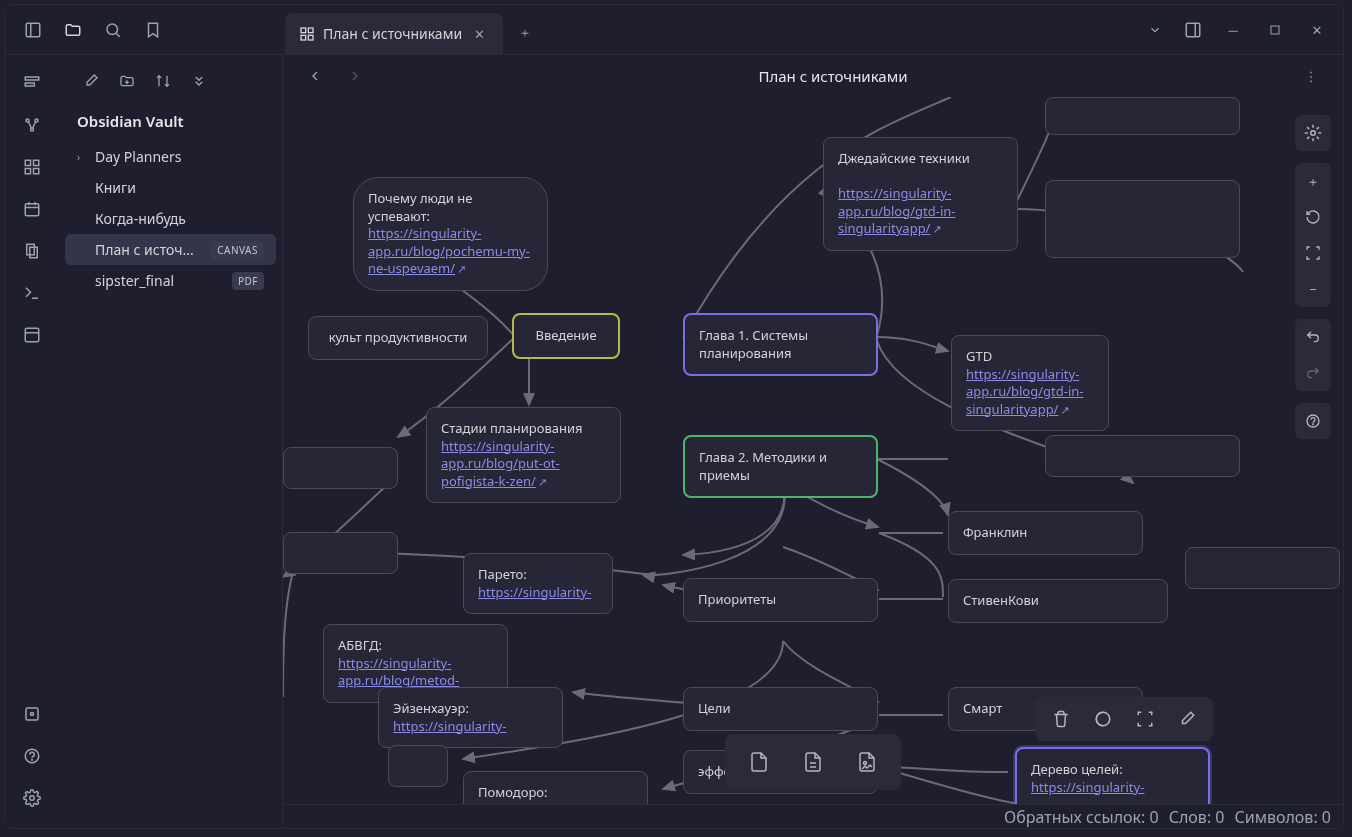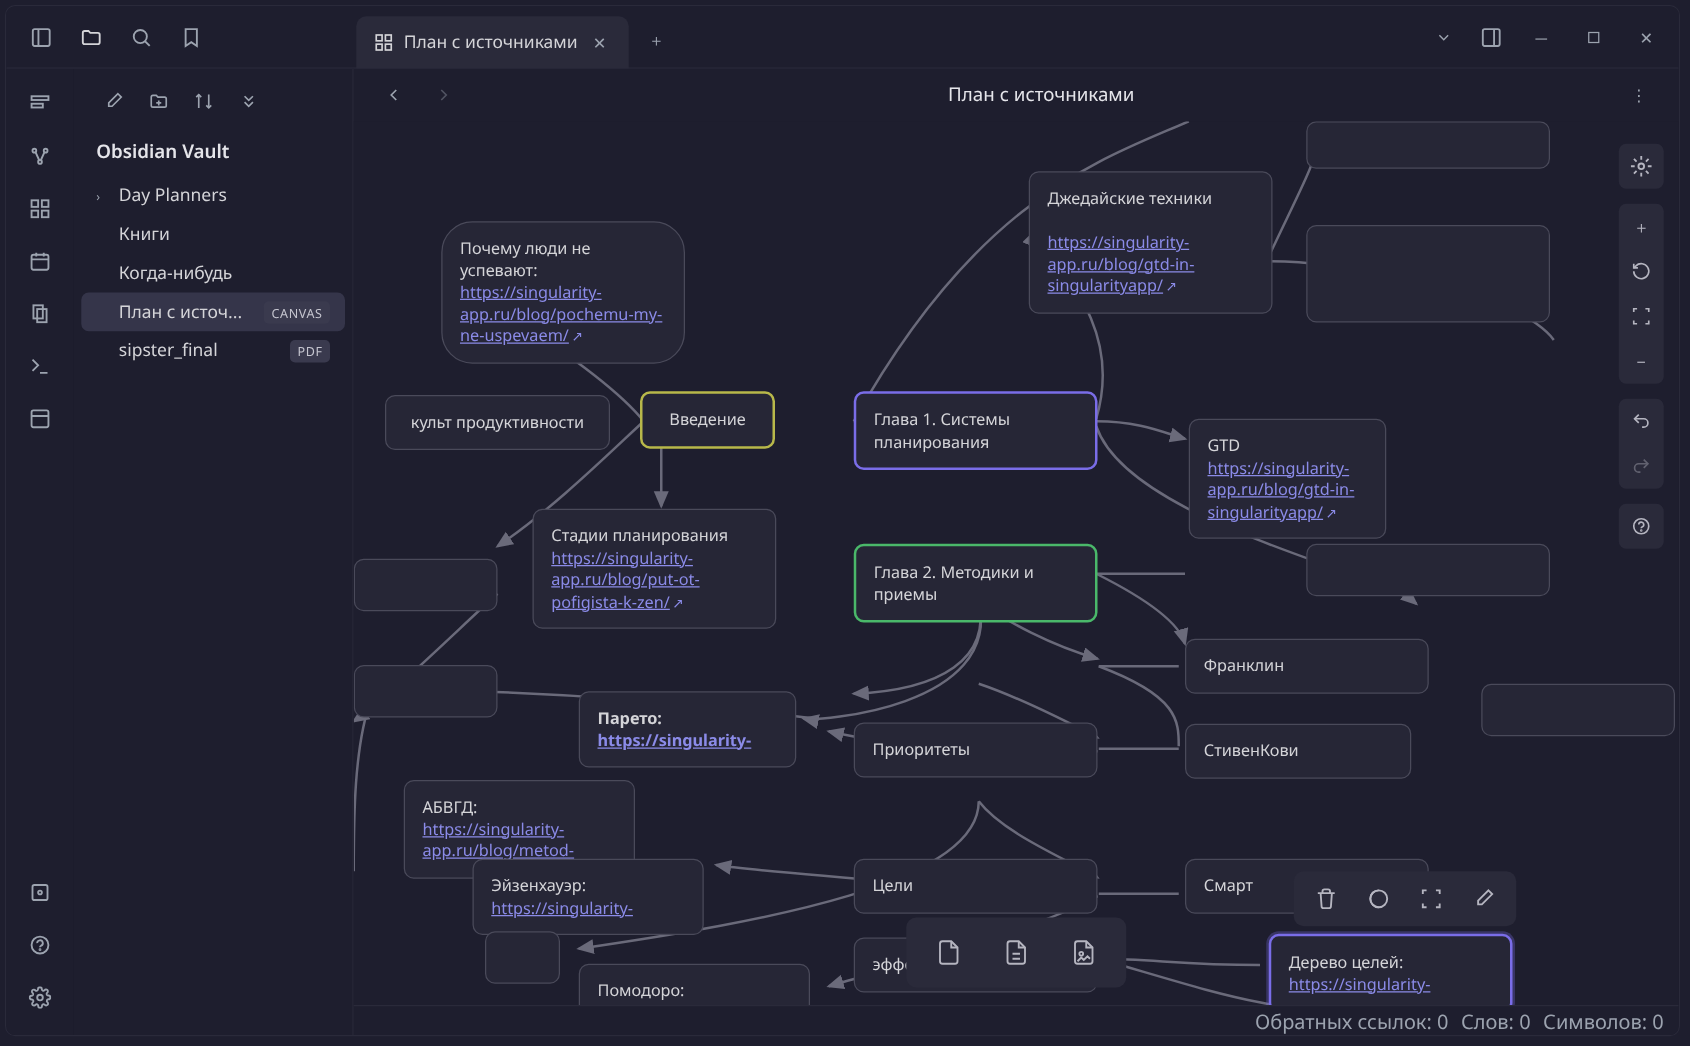--- a/index.html
+++ b/index.html
@@ -500,42 +500,42 @@
         </div>
         <div class="card" style="left:400px; top:481px; width:195px;">
           <span>Приоритеты</span>
         </div>
         <div class="card" style="left:400px; top:590px; width:195px;">
           <span>Цели</span>
         </div>
         <div class="card" style="left:400px; top:653px; width:195px;">
           <span>эффективность</span>
         </div>
-        <div class="card" style="left:180px; top:456px; width:174px;font-weight:bold;">
+        <div class="card" style="left:180px; top:456px; width:150px;">
           <span>Парето:</span><br>
           <a>https://singularity-</a>
         </div>
         <div class="card" style="left:40px; top:527px; width:185px;">
           <span>АБВГД: </span><a>https://singularity-app.ru/blog/metod-</a>
         </div>
         <div class="card" style="left:95px; top:590px; width:185px;">
           <span>Эйзенхауэр:</span><br>
           <a>https://singularity-</a>
         </div>
         <div class="card" style="left:180px; top:674px; width:185px;">
           <span>Помодоро:</span><br>
           <a>https://singularity-</a>
         </div>
         <div class="card" style="left:0px; top:350px; width:115px; height:42px;"></div>
         <div class="card" style="left:0px; top:435px; width:115px; height:42px;"></div>
         <div class="card" style="left:105px; top:648px; width:60px; height:42px;"></div>
         <div class="card" style="left:665px; top:414px; width:195px;">
           <span>Франклин</span>
         </div>
-        <div class="card" style="left:665px; top:482px; width:181px;">
+        <div class="card" style="left:665px; top:482px; width:220px;">
           <span>СтивенКови</span>
         </div>
         <div class="card" style="left:665px; top:590px; width:195px;">
           <span>Смарт</span>
         </div>
         <div class="card selected" style="left:732px; top:650px; width:195px;">
           <span>Дерево целей:</span><br>
           <a>https://singularity-</a>
         </div>
         <div class="card" style="left:762px; top:338px; width:195px; height:42px;"></div>

